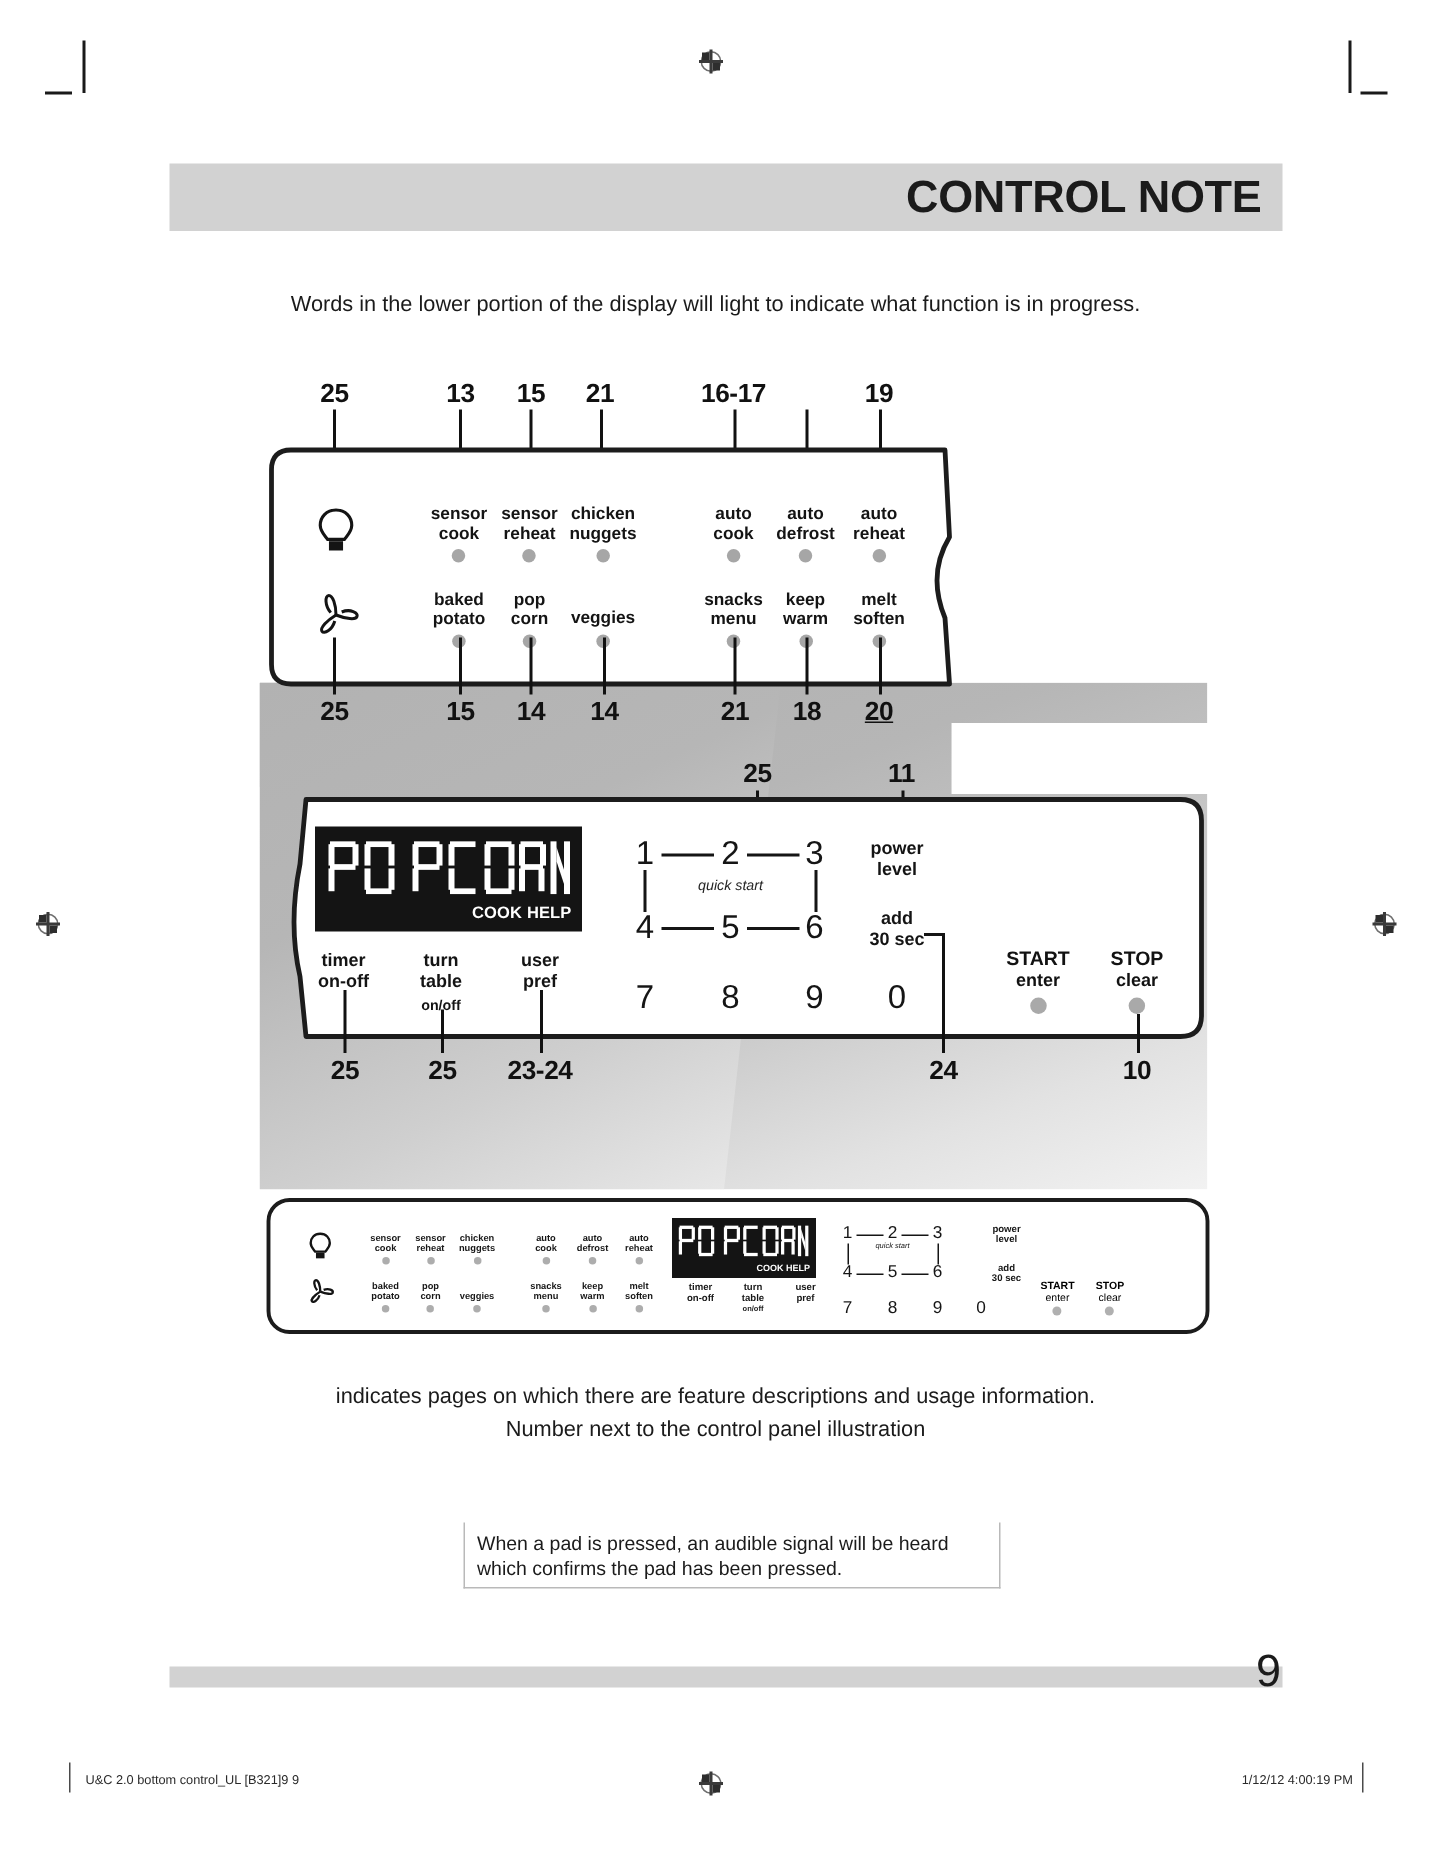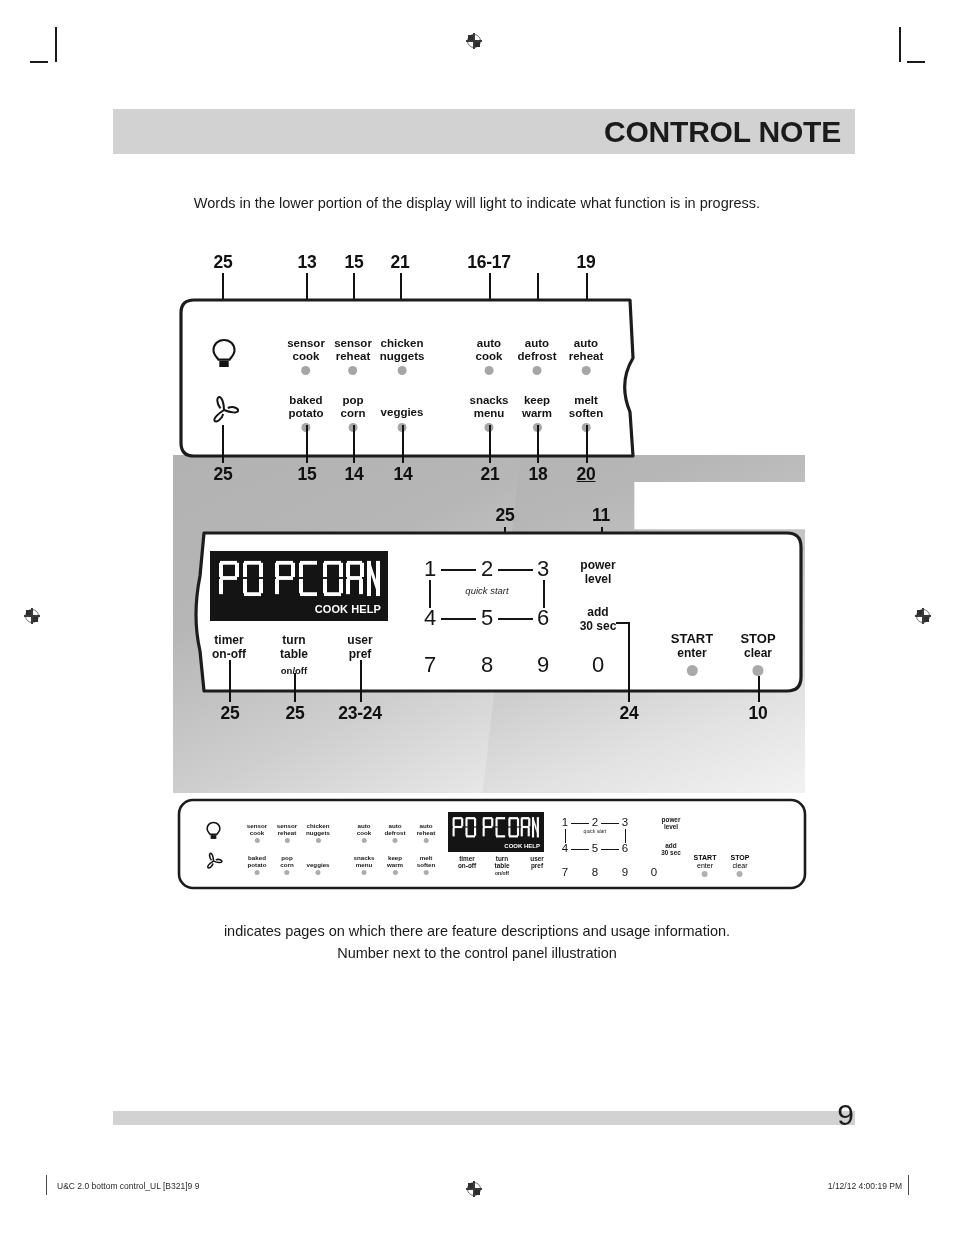--- a/index.html
+++ b/index.html
@@ -554,18 +554,21 @@
   </svg>
   <div class="cookhelp">COOK HELP</div>
 </div>
 
 <div id="caption">
   <div>indicates pages on which there are feature descriptions and usage information.</div>
   <div>Number next to the control panel illustration</div>
 </div>
 
 <div id="note-box">
+  <div id="note-body">
+    <p>When a pad is pressed, an audible signal will be heard which confirms the pad has been pressed.</p>
+  </div>
 </div>
 
 <div id="footer-bar"></div>
 <div id="page-num">9</div>
 <div id="foot-left">U&amp;C 2.0 bottom control_UL [B321]9   9</div>
 <div id="foot-right">1/12/12   4:00:19 PM</div>
 
 </body></html>

